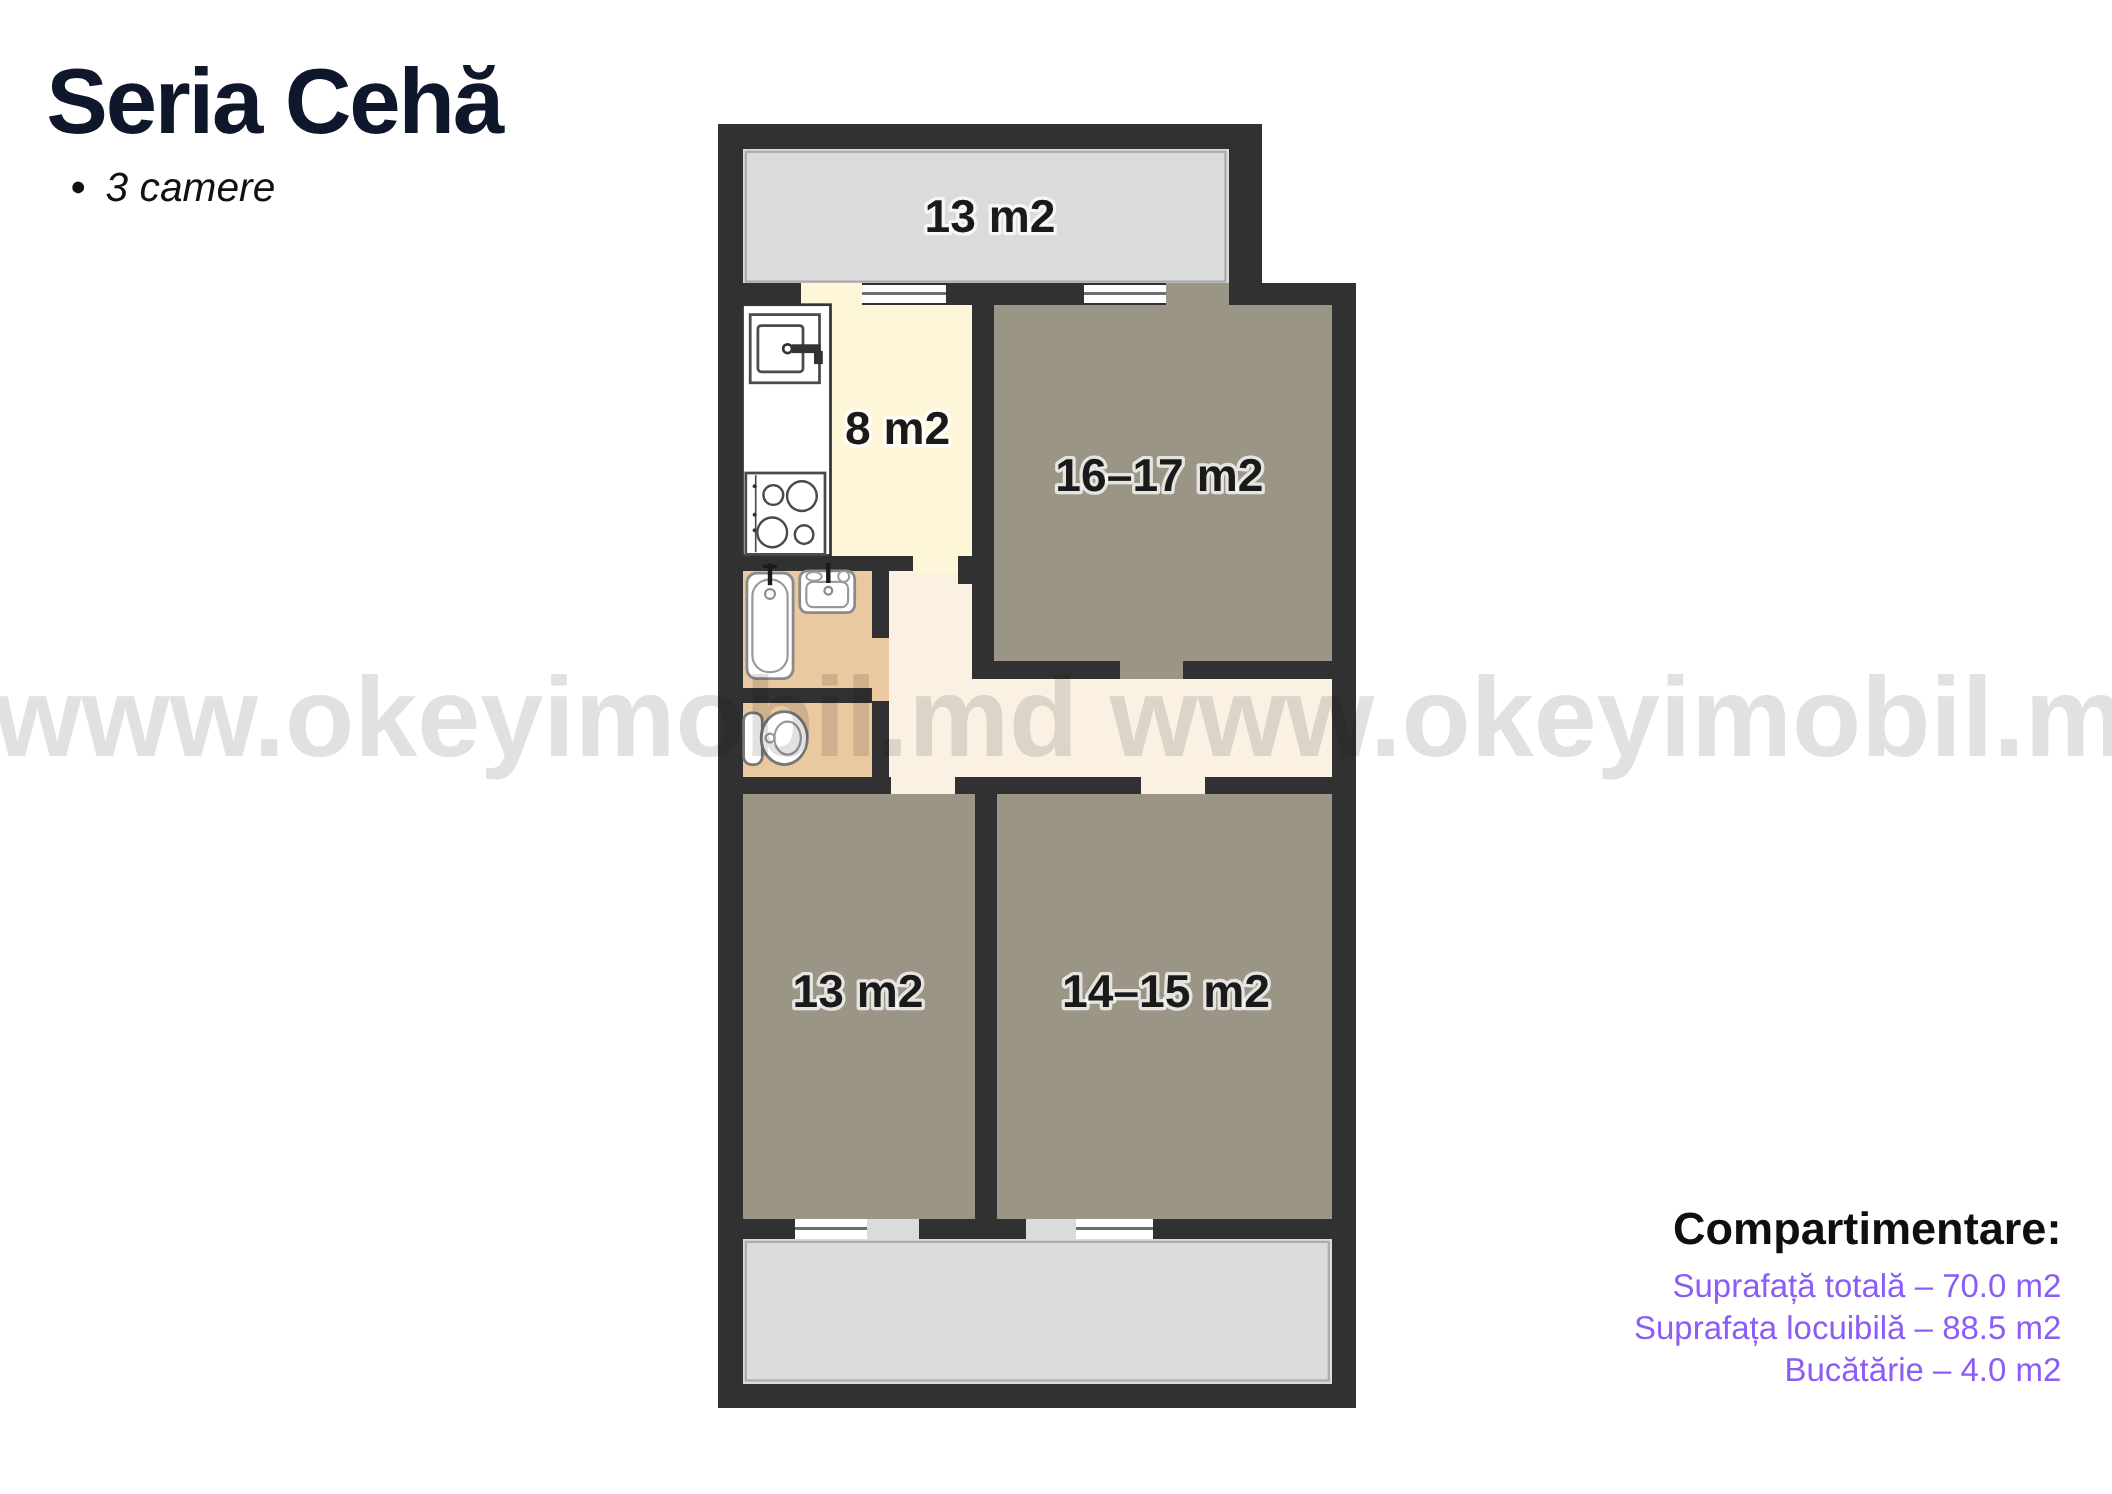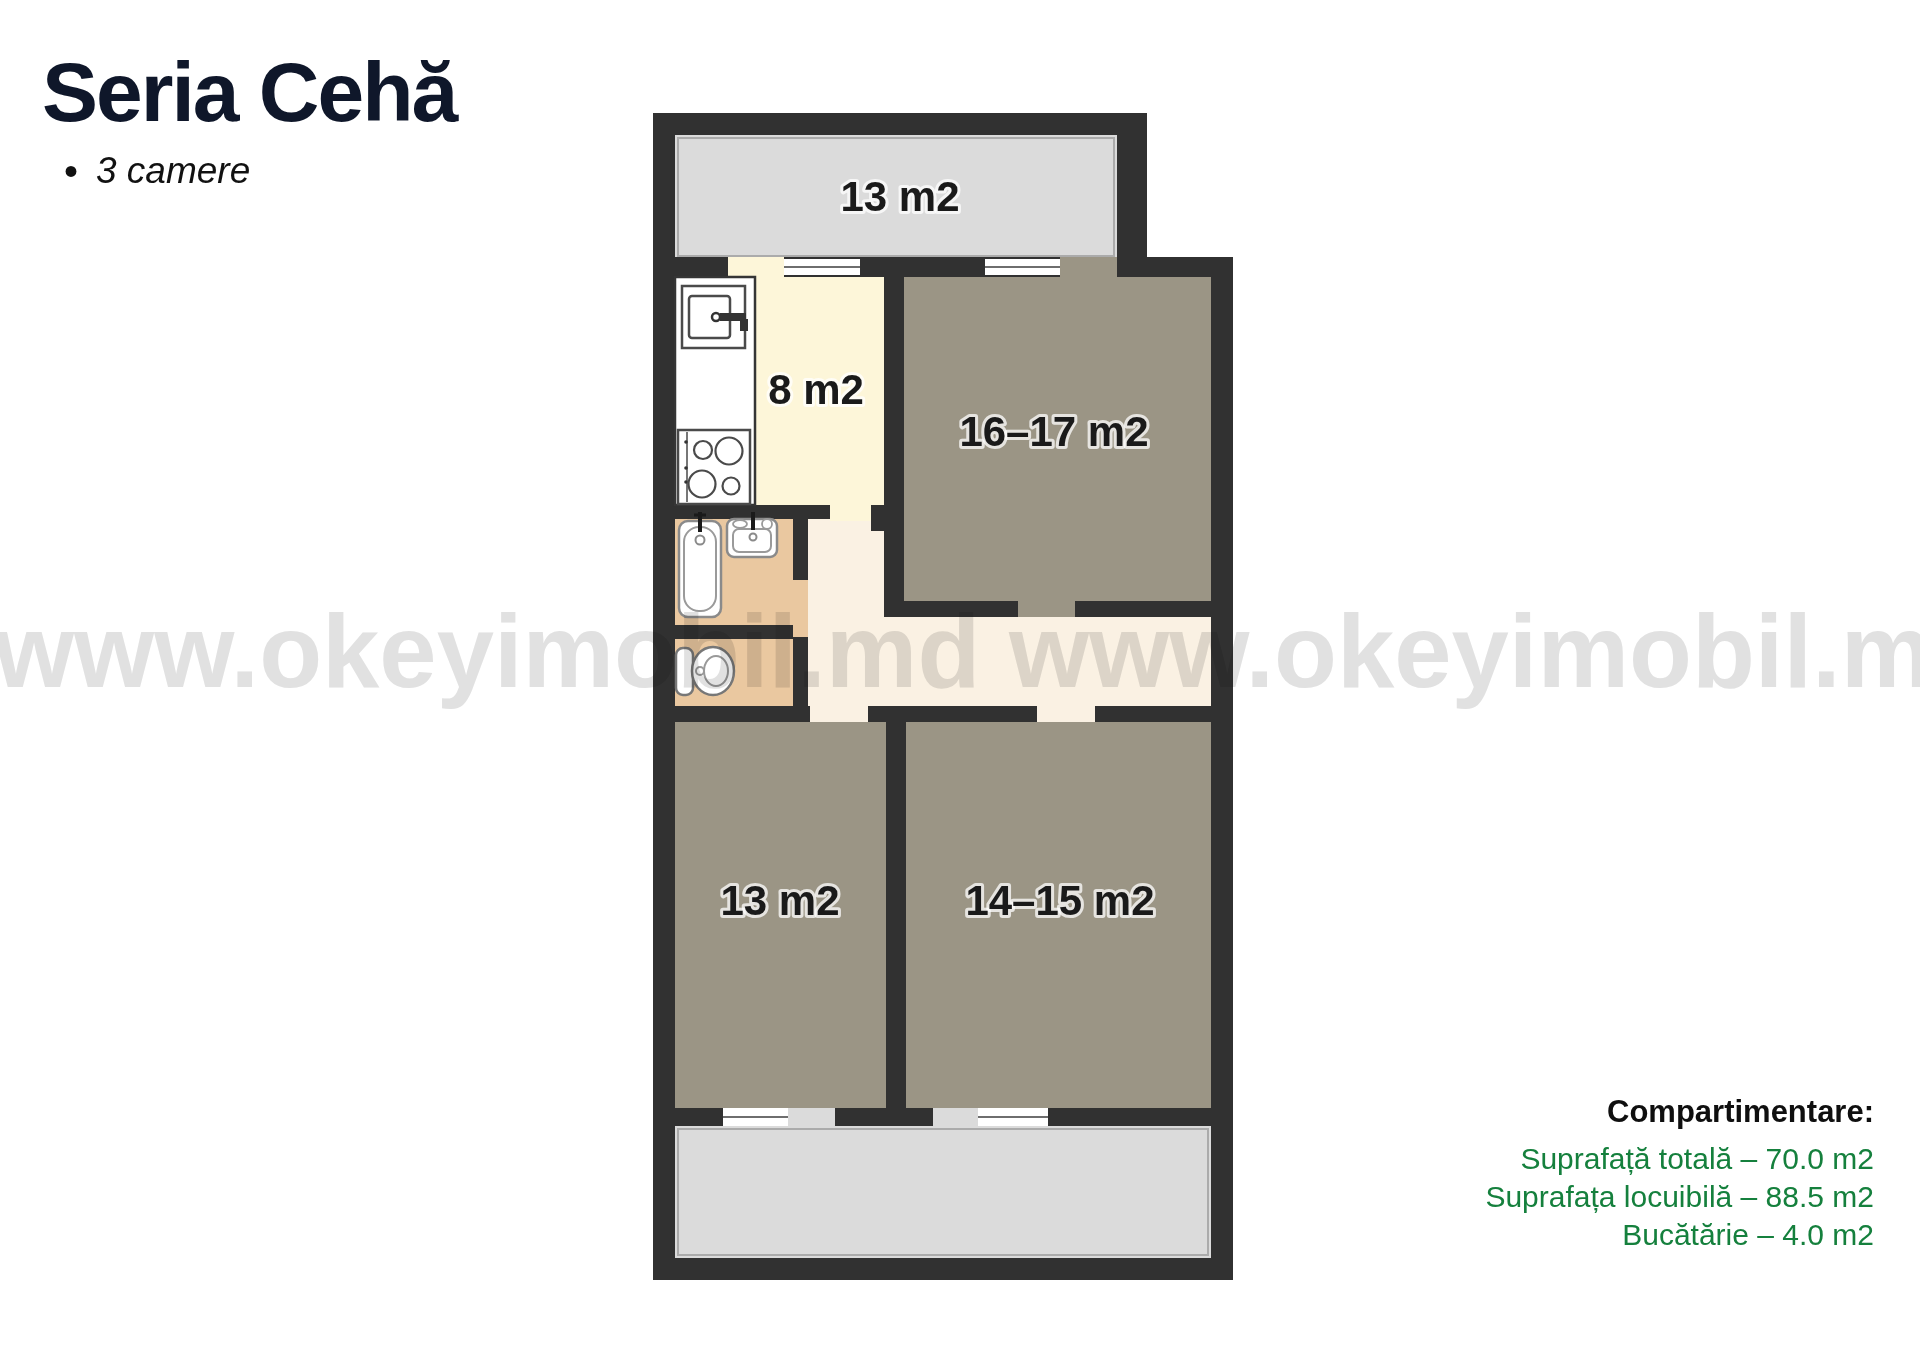--- a/index.html
+++ b/index.html
@@ -33,22 +33,22 @@
   .room-label{
     font:700 42px "Liberation Sans", sans-serif;
     fill:#1a1a1a;text-anchor:middle;
     paint-order:stroke;stroke:#ffffff;stroke-width:6px;
     stroke-linejoin:round;stroke-opacity:0.75;
   }
   
   .summary{
     position:absolute;right:46px;top:1094px;z-index:30;text-align:right;color:#0f0f0f;
   }
-  .summary-heading{font-size:31px;font-weight:800;letter-spacing:0;}
-  .summary-lines{margin-top:10px;font-size:30px;line-height:38px;font-weight:400;color:#15803d;}
+  .summary-heading{font-size:41px;font-weight:800;letter-spacing:0;}
+  .summary-lines{margin-top:10px;font-size:30px;line-height:38px;font-weight:400;color:#8b5cf6;}
 </style>
 </head>
 <body>
 
 <div class="header">
   <div class="title">Seria Cehă</div>
   <div class="subtitle-row">
     <span class="bullet">•</span>
     <span>3 camere</span>
   </div>

